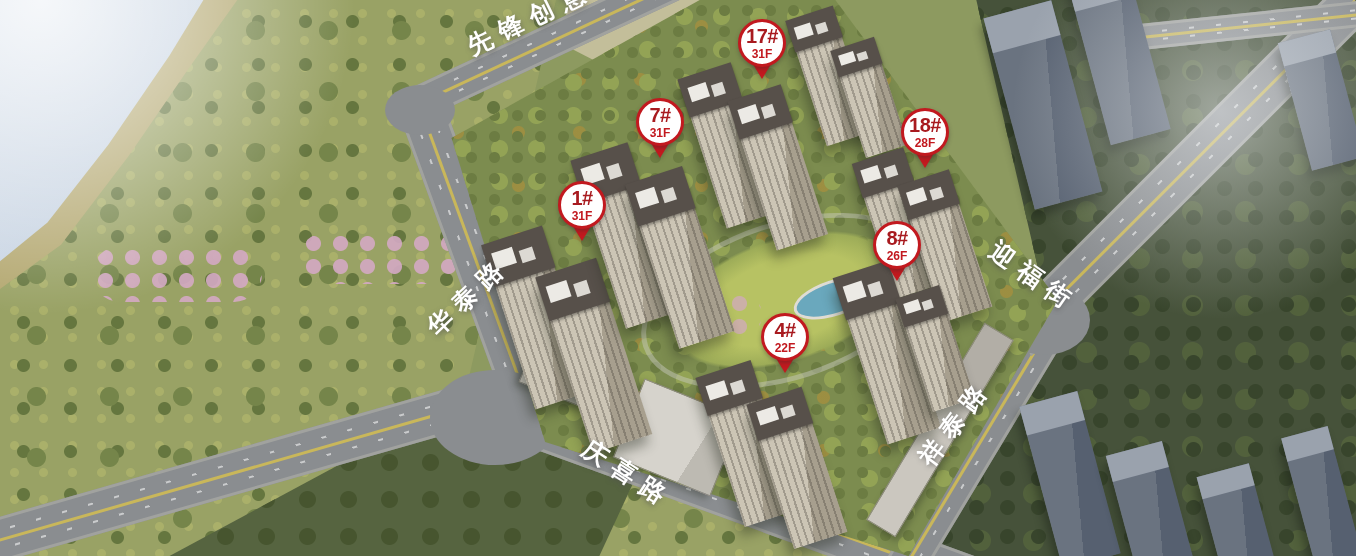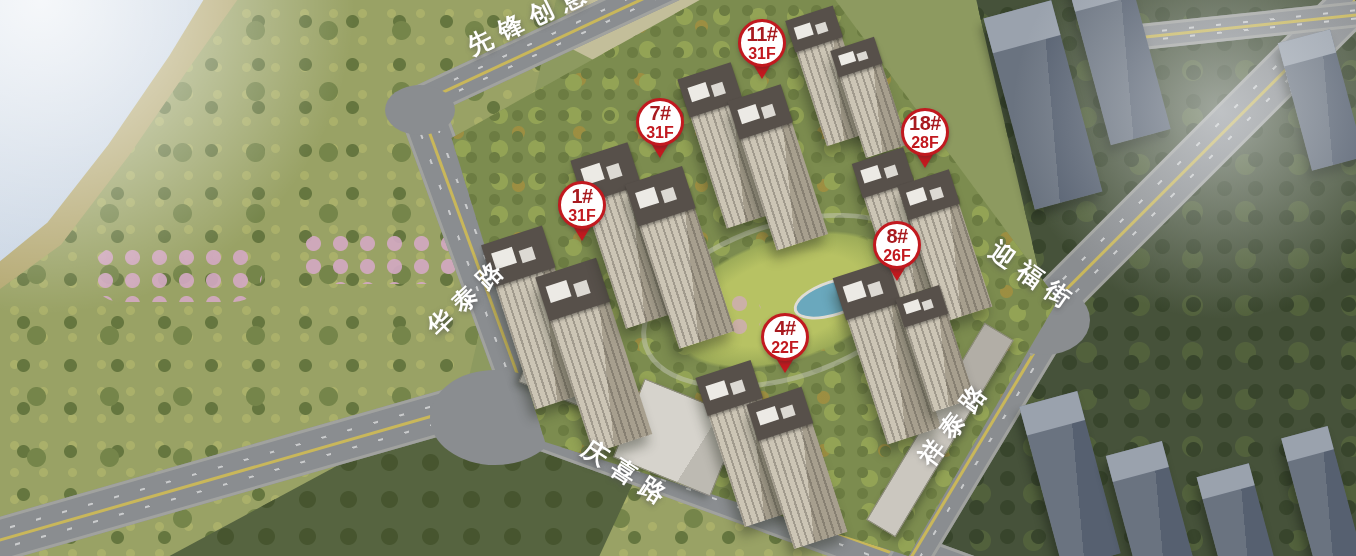--- a/index.html
+++ b/index.html
@@ -93,21 +93,21 @@
     white-space:nowrap;text-shadow:0 2px 5px rgba(80,80,80,.7);
     transform:translate(-50%,-50%) rotate(var(--rot,0deg));z-index:15;}
 
   
   .pin{position:absolute;width:48px;z-index:20;cursor:pointer;}
   .pin-head{position:relative;z-index:2;width:48px;height:48px;border-radius:50%;
     background:#fff;border:3px solid #c2191f;box-sizing:border-box;
     display:flex;flex-direction:column;align-items:center;justify-content:center;
     box-shadow:0 2px 4px rgba(40,40,40,.35);}
   .pin-num{font-size:20px;font-weight:900;line-height:1;color:#a81a1f;letter-spacing:-.5px;}
-  .pin-floor{font-size:16px;font-weight:700;line-height:1;color:#c2191f;margin-top:2px;}
+  .pin-floor{font-size:12px;font-weight:700;line-height:1;color:#c2191f;margin-top:2px;}
   .pin-tail{width:0;height:0;margin:-6px auto 0;
     border-left:11px solid transparent;border-right:11px solid transparent;
     border-top:18px solid #c2191f;filter:drop-shadow(0 2px 2px rgba(40,40,40,.3));}
 </style>
 </head>
 <body>
 
 <div class="scene">
 
   <div class="park"></div>
@@ -240,21 +240,21 @@
   <div class="pin" style="left:873px;top:221px">
     <div class="pin-head">
       <div class="pin-num">8#</div>
       <div class="pin-floor">26F</div>
     </div>
     <div class="pin-tail"></div>
   </div>
 
   <div class="pin" style="left:738px;top:19px">
     <div class="pin-head">
-      <div class="pin-num">11#</div>
+      <div class="pin-num">17#</div>
       <div class="pin-floor">31F</div>
     </div>
     <div class="pin-tail"></div>
   </div>
 
   <div class="pin" style="left:901px;top:108px">
     <div class="pin-head">
       <div class="pin-num">18#</div>
       <div class="pin-floor">28F</div>
     </div>

